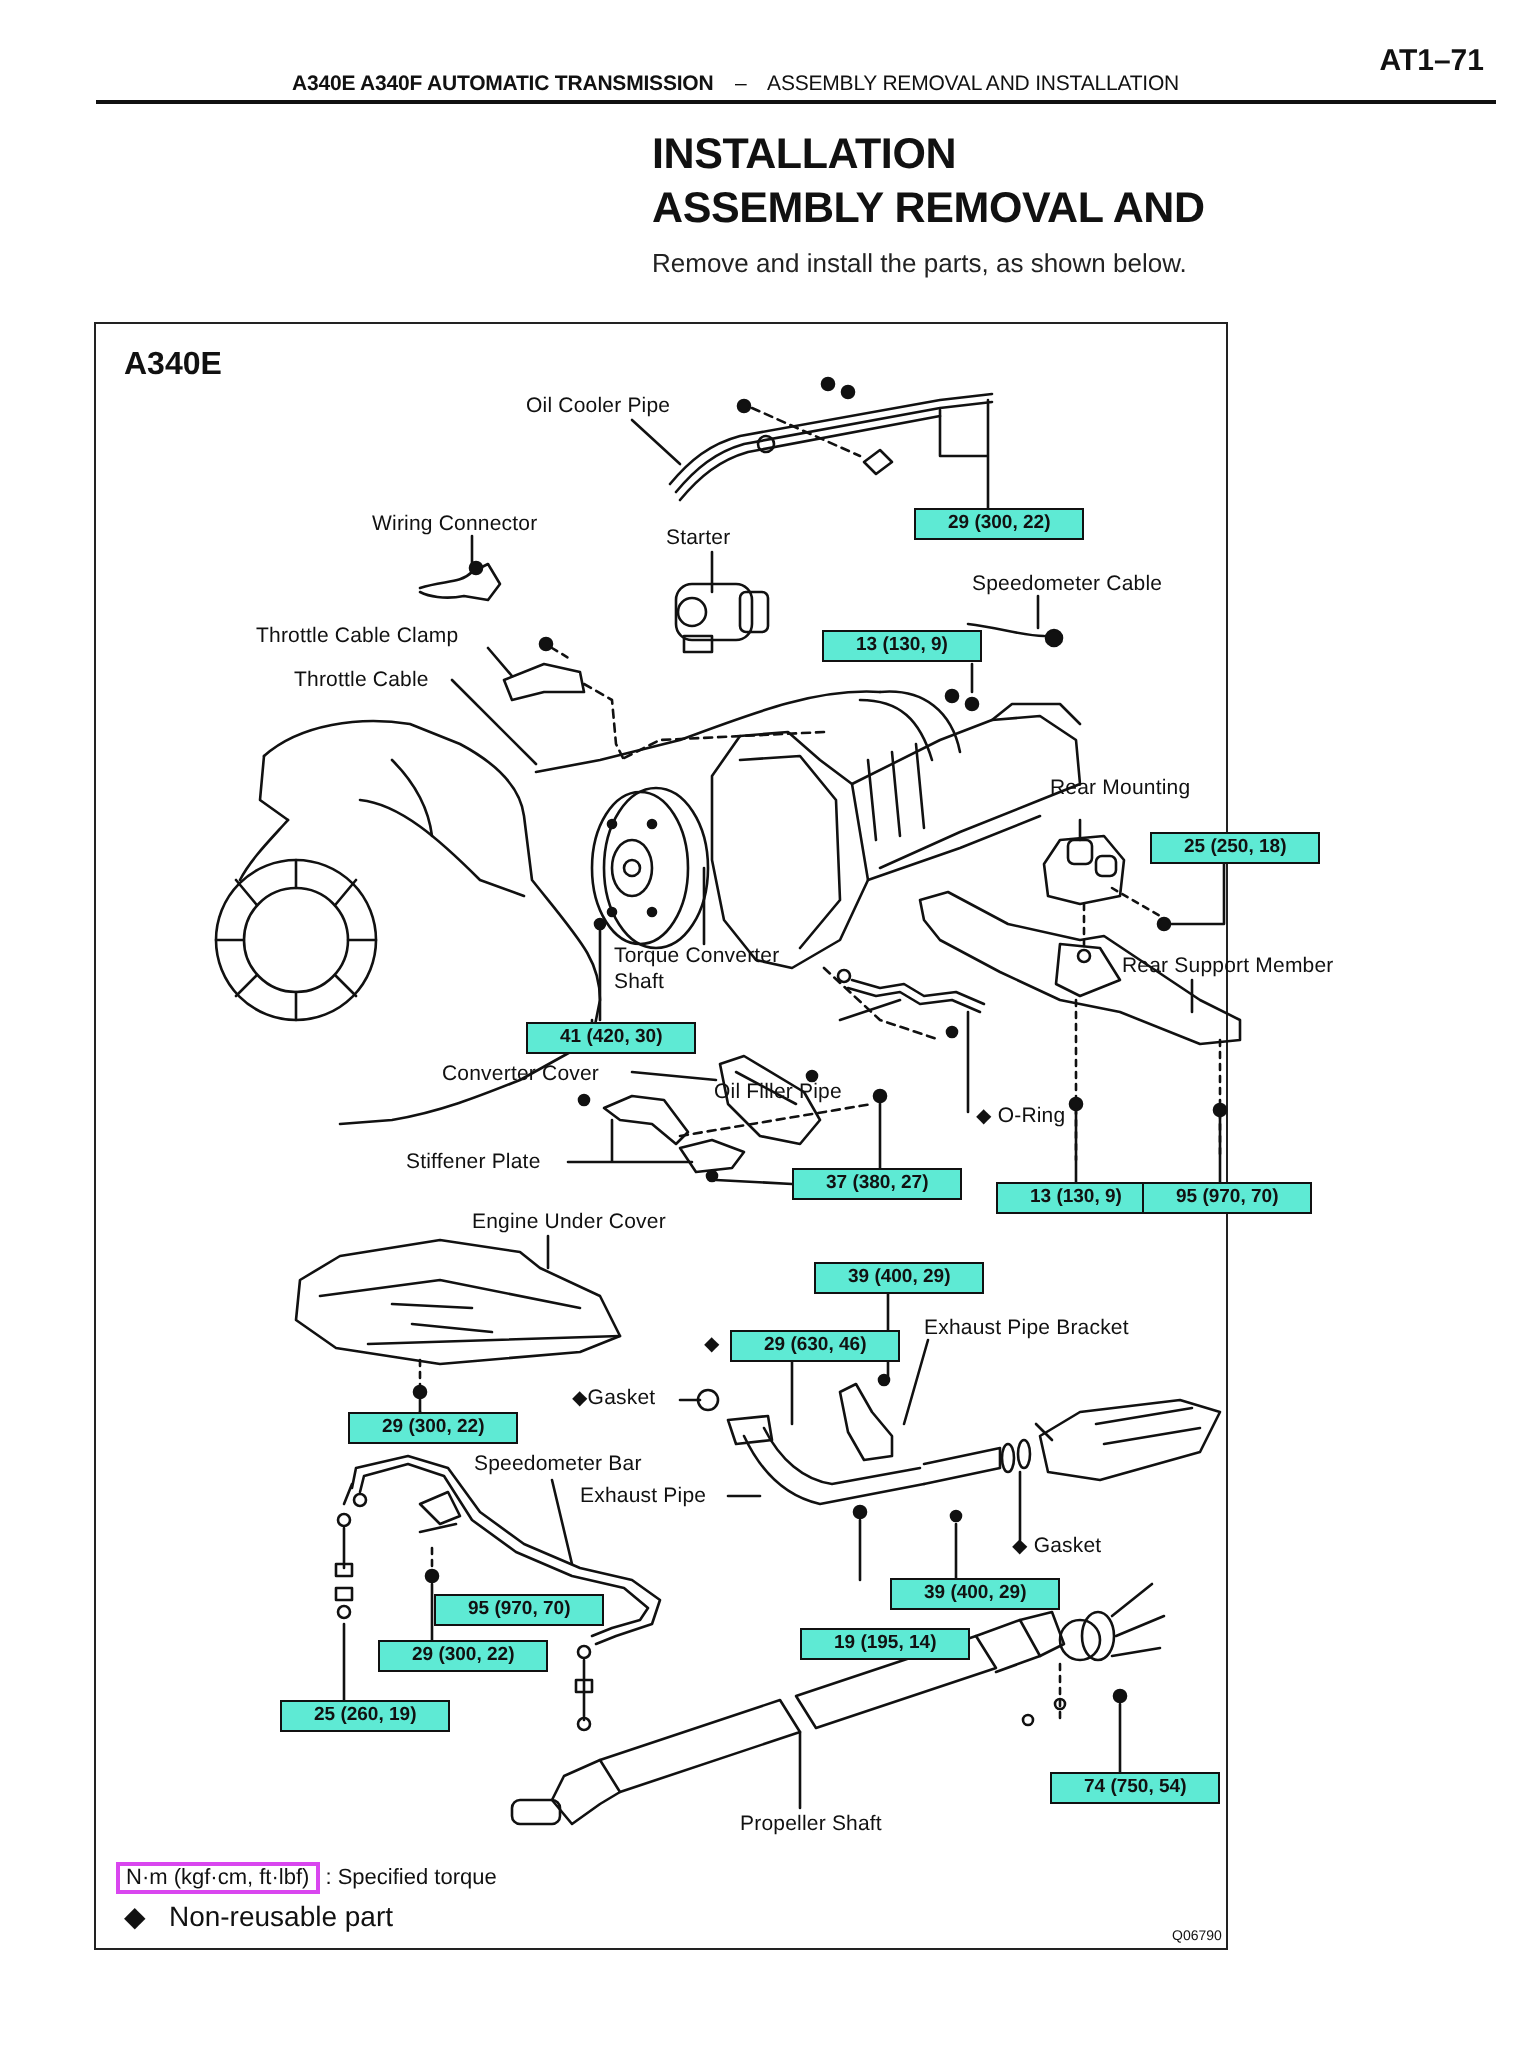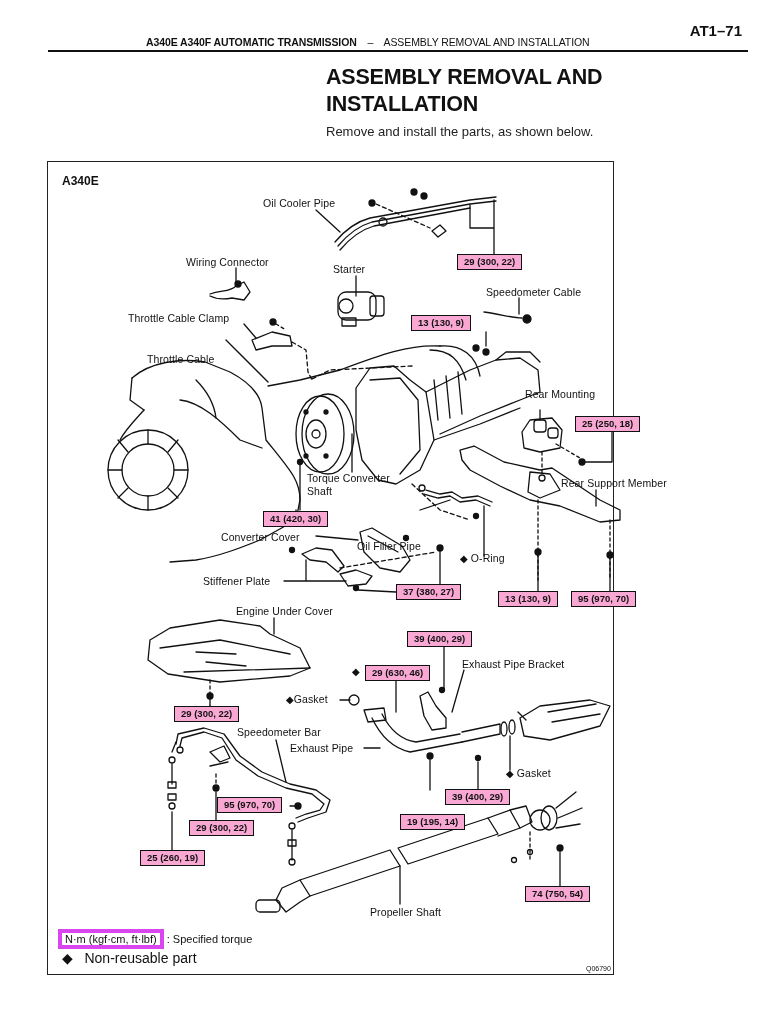--- a/index.html
+++ b/index.html
@@ -8,42 +8,42 @@
   .page-num { position:absolute; right:26px; top:22px; font-weight:bold; font-size:15px; }
   .running-head { position:absolute; left:146px; top:36px; font-size:10.5px; letter-spacing:-0.1px; }
   .running-head .bold { font-weight:bold;margin-top:37px; }
   .running-head .sep { margin:0 8px; }
   .rule { position:absolute; left:48px; right:20px; top:50px; height:0; border-top:2px solid #111; }
   .title { position:absolute; left:326px; top:64px; font-size:21.5px; font-weight:bold; line-height:27px; letter-spacing:-0.2px; }
   .subtitle { position:absolute; left:326px; top:124px; font-size:13px; color:#222; }
   .frame { position:absolute; left:47px; top:161px; width:567px; height:814px; border:1.5px solid #222; box-sizing:border-box; }
   svg.diagram { position:absolute; left:0; top:0; width:768px; height:1024px; }
   .lbl { position:absolute; font-size:10.5px; font-weight:normal; white-space:nowrap; font-family:"Liberation Sans", sans-serif; letter-spacing:0.1px; }
-  .box { position:absolute; font-size:9.5px; font-weight:bold; border:1.3px solid #111; background:#f9a8d4; padding:1px 6px; white-space:nowrap; line-height:12px; }
-  .model { position:absolute; left:62px; top:174px; font-size:12px; font-weight:bold; }
+  .box { position:absolute; font-size:9.5px; font-weight:bold; border:1.3px solid #111; background:#5eead4; padding:1px 16px; white-space:nowrap; line-height:12px; }
+  .model { position:absolute; left:62px; top:174px; font-size:16px; font-weight:bold; }
   .legend1 { position:absolute; left:58px; top:933px; font-size:11px; }
-  .legend1 .lbox { border:4px solid #d946ef; padding:0 3px; }
+  .legend1 .lbox { border:2px solid #d946ef; padding:0 3px; }
   .legend2 { position:absolute; left:62px; top:950px; font-size:14px; }
   .figid { position:absolute; left:586px; top:965px; font-size:7px; }
   .dia { font-size:10px; }
 </style>
 </head>
 <body>
 
 <div class="page-num">AT1–71</div>
 <div class="running-head">
   <span class="bold">A340E A340F AUTOMATIC TRANSMISSION</span>
   <span class="sep">–</span>
   <span>ASSEMBLY REMOVAL AND INSTALLATION</span>
 </div>
 <div class="rule"></div>
 
 <div class="title">
+  <div>INSTALLATION</div>
   <div>ASSEMBLY REMOVAL AND</div>
-  <div>INSTALLATION</div>
 </div>
 <div class="subtitle">Remove and install the parts, as shown below.</div>
 
 <div class="frame"></div>
 
 <svg class="diagram" viewBox="0 0 768 1024" fill="none" stroke="#111" stroke-width="1.3" stroke-linecap="round" stroke-linejoin="round">
 
   <g>
     <path d="M335 242 C345 230, 355 222, 370 218 L470 200 L496 197"></path>
     <path d="M338 246 C348 234, 358 226, 372 222 L470 204 L496 201"></path>
@@ -272,28 +272,28 @@
   <path d="M210 706 L210 708"></path>
 </svg>
 
 <div class="model">A340E</div>
 
 <div class="lbl" style="left:263px;top:197px">Oil Cooler Pipe</div>
 <div class="lbl" style="left:186px;top:256px">Wiring Connector</div>
 <div class="lbl" style="left:333px;top:263px">Starter</div>
 <div class="lbl" style="left:486px;top:286px">Speedometer Cable</div>
 <div class="lbl" style="left:128px;top:312px">Throttle Cable Clamp</div>
-<div class="lbl" style="left:147px;top:353px">Throttle Cable</div>
+<div class="lbl" style="left:147px;top:334px">Throttle Cable</div>
 <div class="lbl" style="left:525px;top:388px">Rear Mounting</div>
 <div class="lbl" style="left:561px;top:477px">Rear Support Member</div>
 <div class="lbl" style="left:307px;top:472px">Torque Converter</div>
 <div class="lbl" style="left:307px;top:485px">Shaft</div>
 <div class="lbl" style="left:357px;top:540px">Oil Filler Pipe</div>
 <div class="lbl" style="left:221px;top:531px">Converter Cover</div>
-<div class="lbl" style="left:460px;top:552px"><span class="dia">◆</span> <span>O-Ring</span></div>
+<div class="lbl" style="left:488px;top:552px"><span class="dia">◆</span> <span>O-Ring</span></div>
 <div class="lbl" style="left:203px;top:575px">Stiffener Plate</div>
 <div class="lbl" style="left:236px;top:605px">Engine Under Cover</div>
 <div class="lbl" style="left:462px;top:658px">Exhaust Pipe Bracket</div>
 <div class="lbl" style="left:286px;top:693px"><span class="dia">◆</span><span>Gasket</span></div>
 <div class="lbl" style="left:237px;top:726px">Speedometer Bar</div>
 <div class="lbl" style="left:290px;top:742px">Exhaust Pipe</div>
 <div class="lbl" style="left:506px;top:767px"><span class="dia">◆</span> <span>Gasket</span></div>
 <div class="lbl" style="left:370px;top:906px">Propeller Shaft</div>
 
 <div class="box" style="left:457px;top:254px">29 (300, 22)</div>

